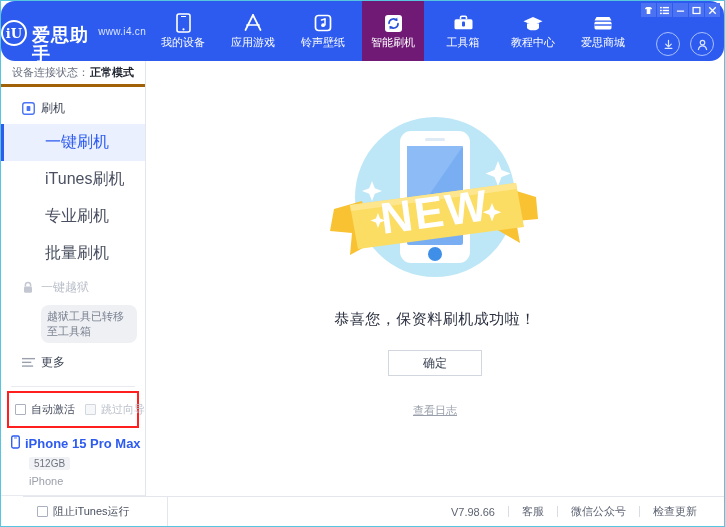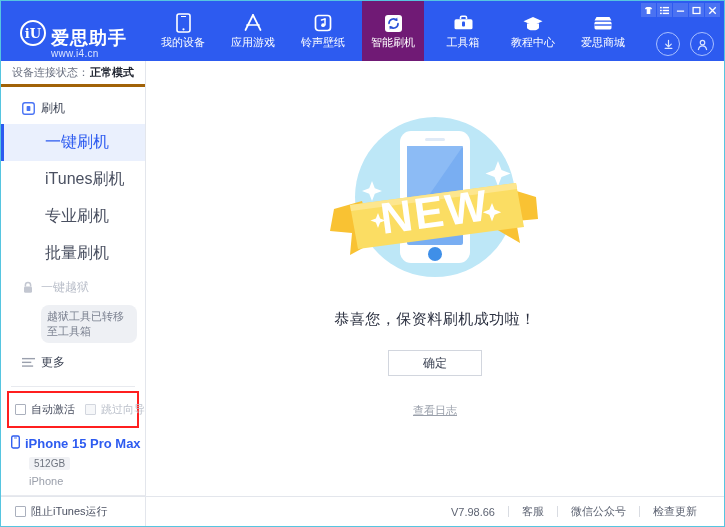--- a/index.html
+++ b/index.html
@@ -19,40 +19,41 @@
   }
 
   
   .header {
     position: relative;
     height: 60px;
     background: #2d5bf0;
     flex: 0 0 60px;
     display: flex;
     align-items: stretch;
+    border-radius: 14px;
   }
   .logo-zone {
     width: 145px;
     display: flex;
     align-items: center;
     justify-content: center;
     padding-top: 4px;
   }
   .logo-mark {
     width: 26px; height: 26px;
     border-radius: 50%;
     border: 2px solid #ffffff;
     color: #ffffff;
     display: flex; align-items: center; justify-content: center;
     font-size: 13px; font-weight: bold;
     font-family: "DejaVu Serif", serif;
     margin-right: 5px;
     flex: 0 0 26px;
   }
-  .logo-text { display: flex; flex-direction: column; justify-content: center; margin-top: 23px; }
+  .logo-text { display: flex; flex-direction: row; justify-content: center; margin-top: 23px; }
   .logo-name {
     color: #ffffff; font-size: 18px; font-weight: bold;
     letter-spacing: 1px; line-height: 19px;
   }
   .logo-url {
     color: #dbe5ff; font-size: 10px; line-height: 12px; letter-spacing: .3px;
   }
 
   .nav {
     flex: 1;
@@ -230,20 +231,21 @@
     text-decoration: underline;
     cursor: pointer;
   }
 
   
   .footer {
     flex: 0 0 30px; height: 30px;
     border-top: 1px solid #e3e6ec;
     display: flex; align-items: center;
     background: #ffffff;
+    margin-left: 22px;
   }
   .footer-left { width: 145px; flex: 0 0 145px; padding-left: 14px; border-right: 1px solid #e3e6ec; height: 100%; display: flex; align-items: center; }
   .footer-right { flex: 1; display: flex; align-items: center; justify-content: flex-end; padding-right: 14px; gap: 0; }
   .f-item { font-size: 11px; color: #5d6372; padding: 0 13px; cursor: pointer; white-space: nowrap; }
   .f-ver { font-size: 11px; color: #5d6372; padding: 0 13px; text-align: center; }
   .f-sep { width: 1px; height: 11px; background: #d9dce2; }
 </style>
 </head>
 <body>
 

